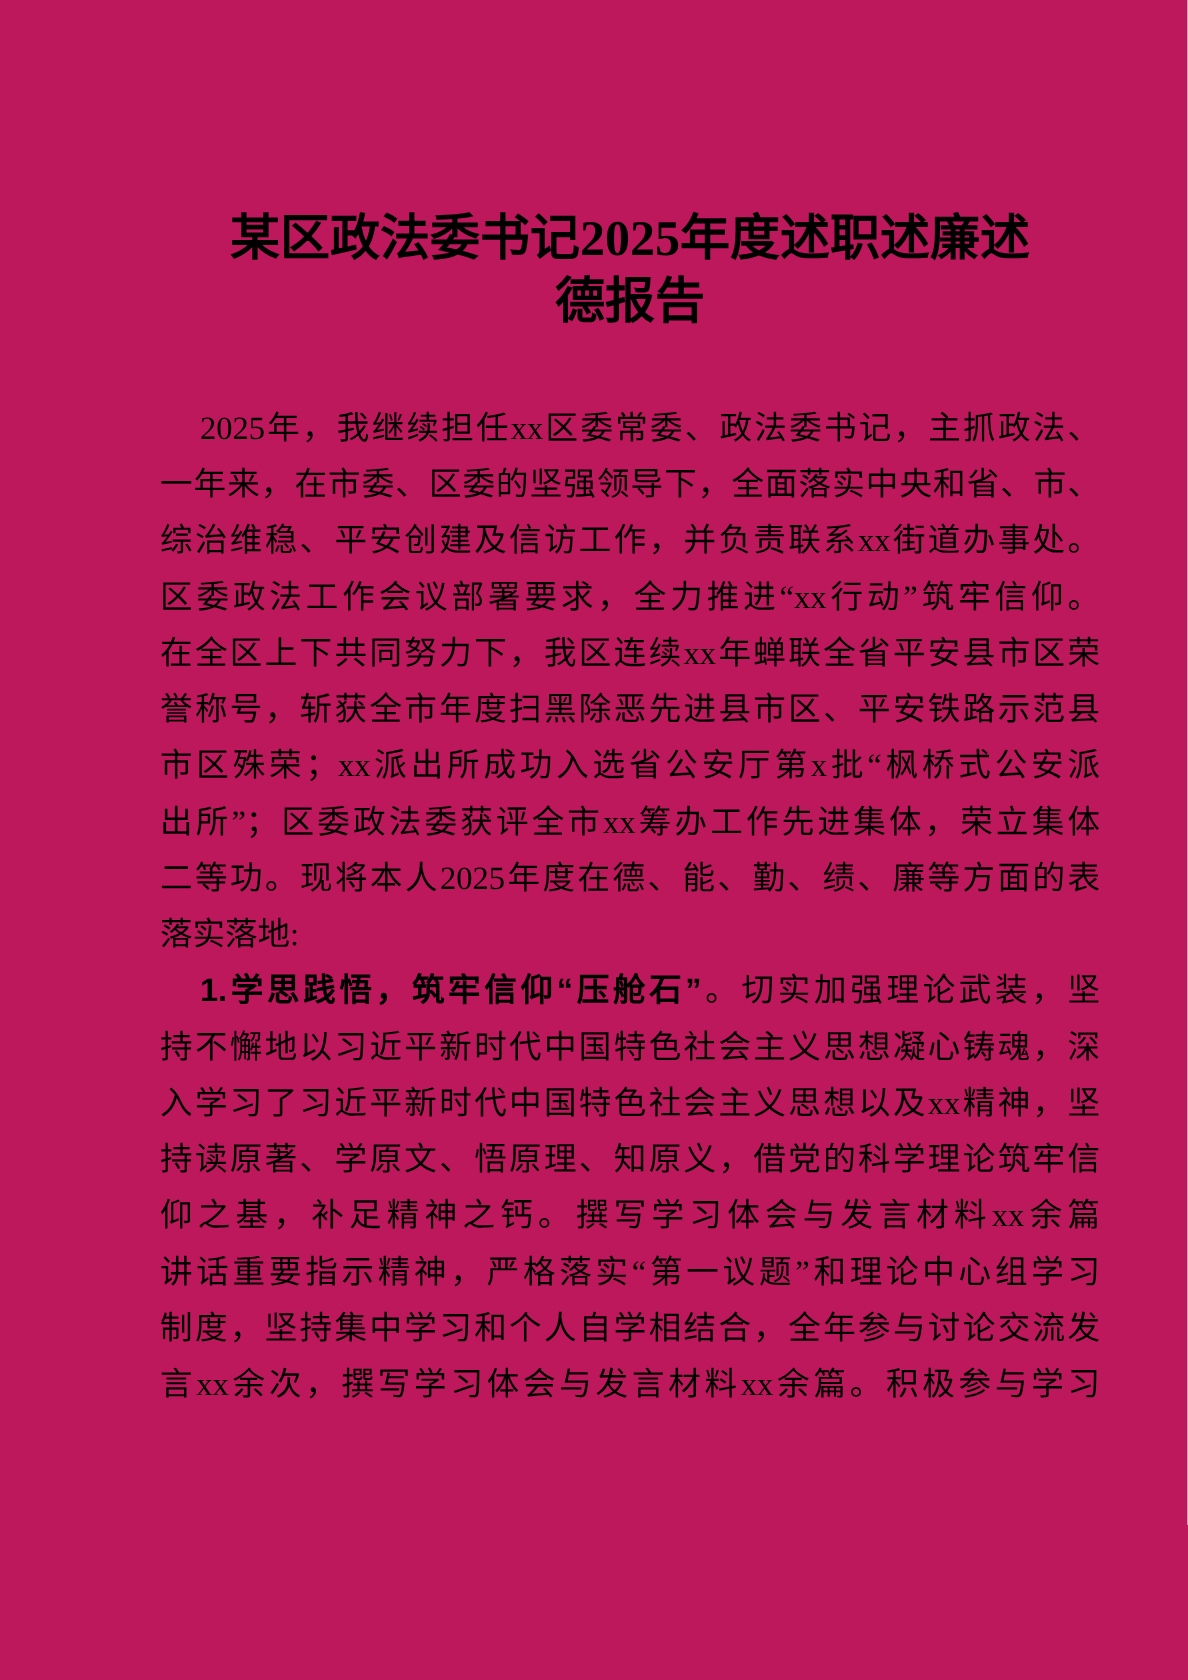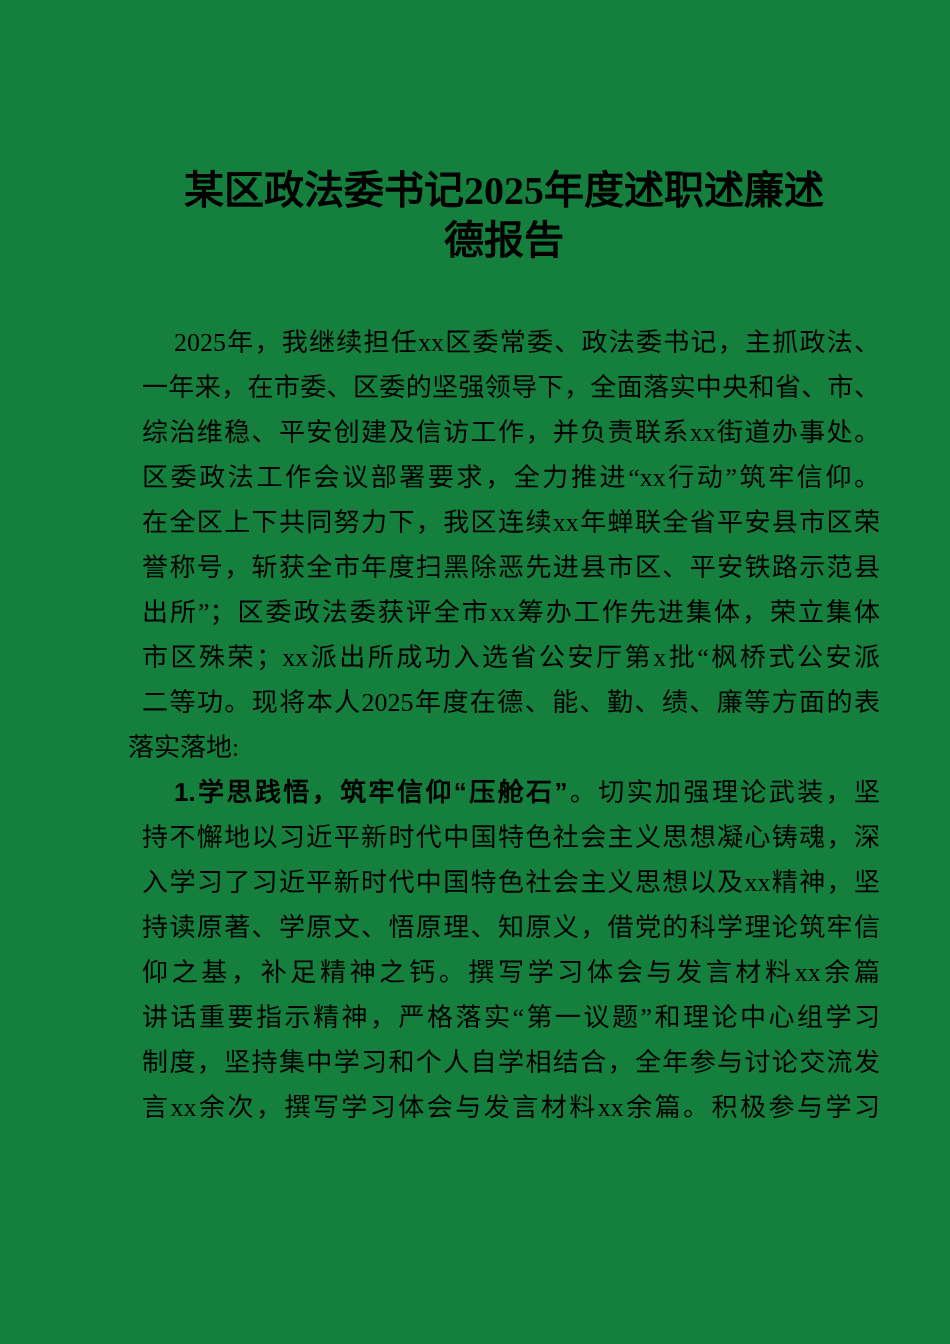--- a/index.html
+++ b/index.html
@@ -4,21 +4,21 @@
 <style>
   html, body {
     margin: 0;
     padding: 0;
     background: #ffffff;
   }
   .page {
     position: relative;
     width: 950px;
     height: 1344px;
-    background: #15803d;
+    background: #be185d;
     overflow: hidden;
     font-family: "Liberation Serif", "DejaVu Serif", serif;
   }
   .content {
     padding: 166px 70px 0 128px; 
   }
   .title {
     margin: 0;
     color: #000000;
     font-family: "Liberation Serif", "DejaVu Serif", serif;
@@ -39,21 +39,20 @@
     font-size: 26px;
     line-height: 45px;
     height: 45px;
     overflow: hidden;
     text-align: justify;
     text-justify: inter-character;
     text-align-last: left;
   }
   .line.fill {
     text-align-last: justify;
-    margin-left: 14px;
   }
   .line.indent {
     padding-left: 32px;
   }
   .line.heading,
   .line .b {
     font-family: "Liberation Sans", "DejaVu Sans", sans-serif;
     font-weight: 700;
   }
 </style>
@@ -66,22 +65,22 @@
       <span class="tline">某区政法委书记2025年度述职述廉述</span>
       <span class="tline">德报告</span>
     </h1>
     <div class="body" id="doc-body">
         <div class="line fill indent">2025年，我继续担任xx区委常委、政法委书记，主抓政法、</div>
         <div class="line fill">一年来，在市委、区委的坚强领导下，全面落实中央和省、市、</div>
         <div class="line fill">综治维稳、平安创建及信访工作，并负责联系xx街道办事处。</div>
         <div class="line fill">区委政法工作会议部署要求，全力推进“xx行动”筑牢信仰。</div>
         <div class="line fill">在全区上下共同努力下，我区连续xx年蝉联全省平安县市区荣</div>
         <div class="line fill">誉称号，斩获全市年度扫黑除恶先进县市区、平安铁路示范县</div>
+        <div class="line fill">市区殊荣；xx派出所成功入选省公安厅第x批“枫桥式公安派</div>
         <div class="line fill">出所”；区委政法委获评全市xx筹办工作先进集体，荣立集体</div>
-        <div class="line fill">市区殊荣；xx派出所成功入选省公安厅第x批“枫桥式公安派</div>
         <div class="line fill">二等功。现将本人2025年度在德、能、勤、绩、廉等方面的表</div>
         <div class="line">落实落地:</div>
         <div class="line fill indent"><span class="b">1.学思践悟，筑牢信仰“压舱石”</span>。切实加强理论武装，坚</div>
         <div class="line fill">持不懈地以习近平新时代中国特色社会主义思想凝心铸魂，深</div>
         <div class="line fill">入学习了习近平新时代中国特色社会主义思想以及xx精神，坚</div>
         <div class="line fill">持读原著、学原文、悟原理、知原义，借党的科学理论筑牢信</div>
         <div class="line fill">仰之基，补足精神之钙。撰写学习体会与发言材料xx余篇</div>
         <div class="line fill">讲话重要指示精神，严格落实“第一议题”和理论中心组学习</div>
         <div class="line fill">制度，坚持集中学习和个人自学相结合，全年参与讨论交流发</div>
         <div class="line fill">言xx余次，撰写学习体会与发言材料xx余篇。积极参与学习</div>

